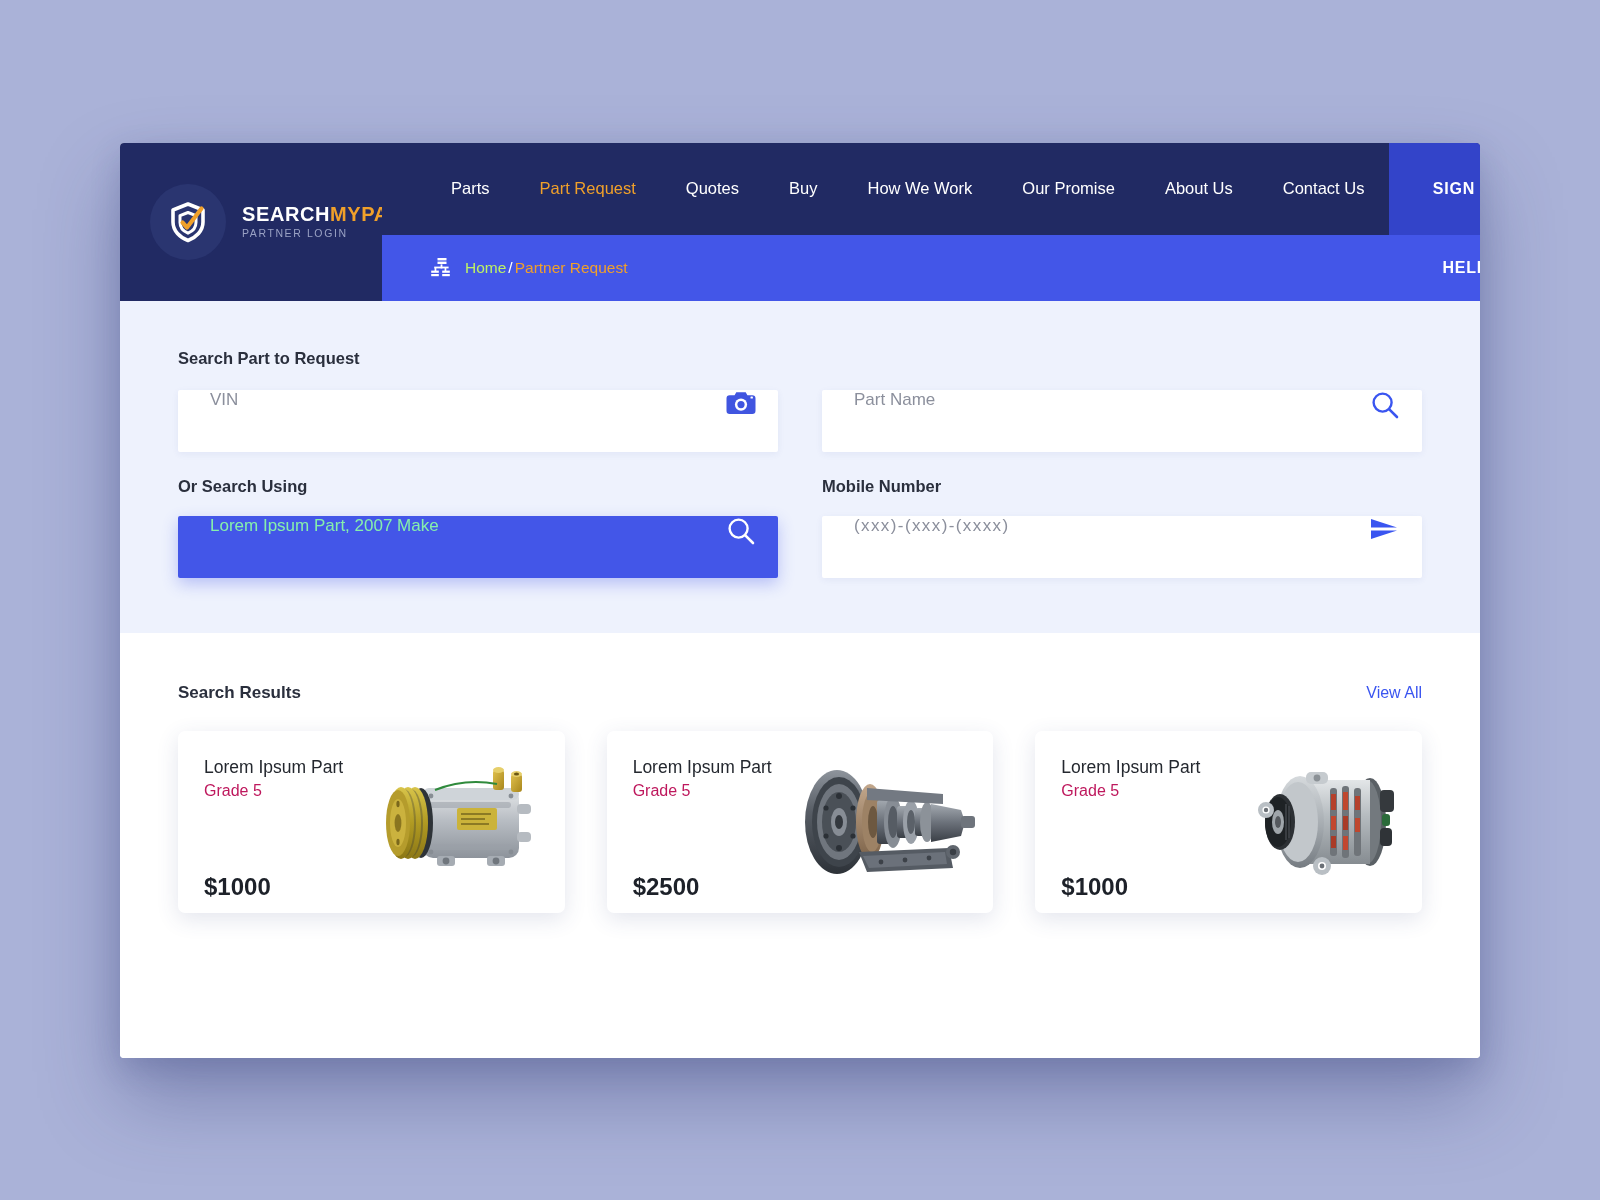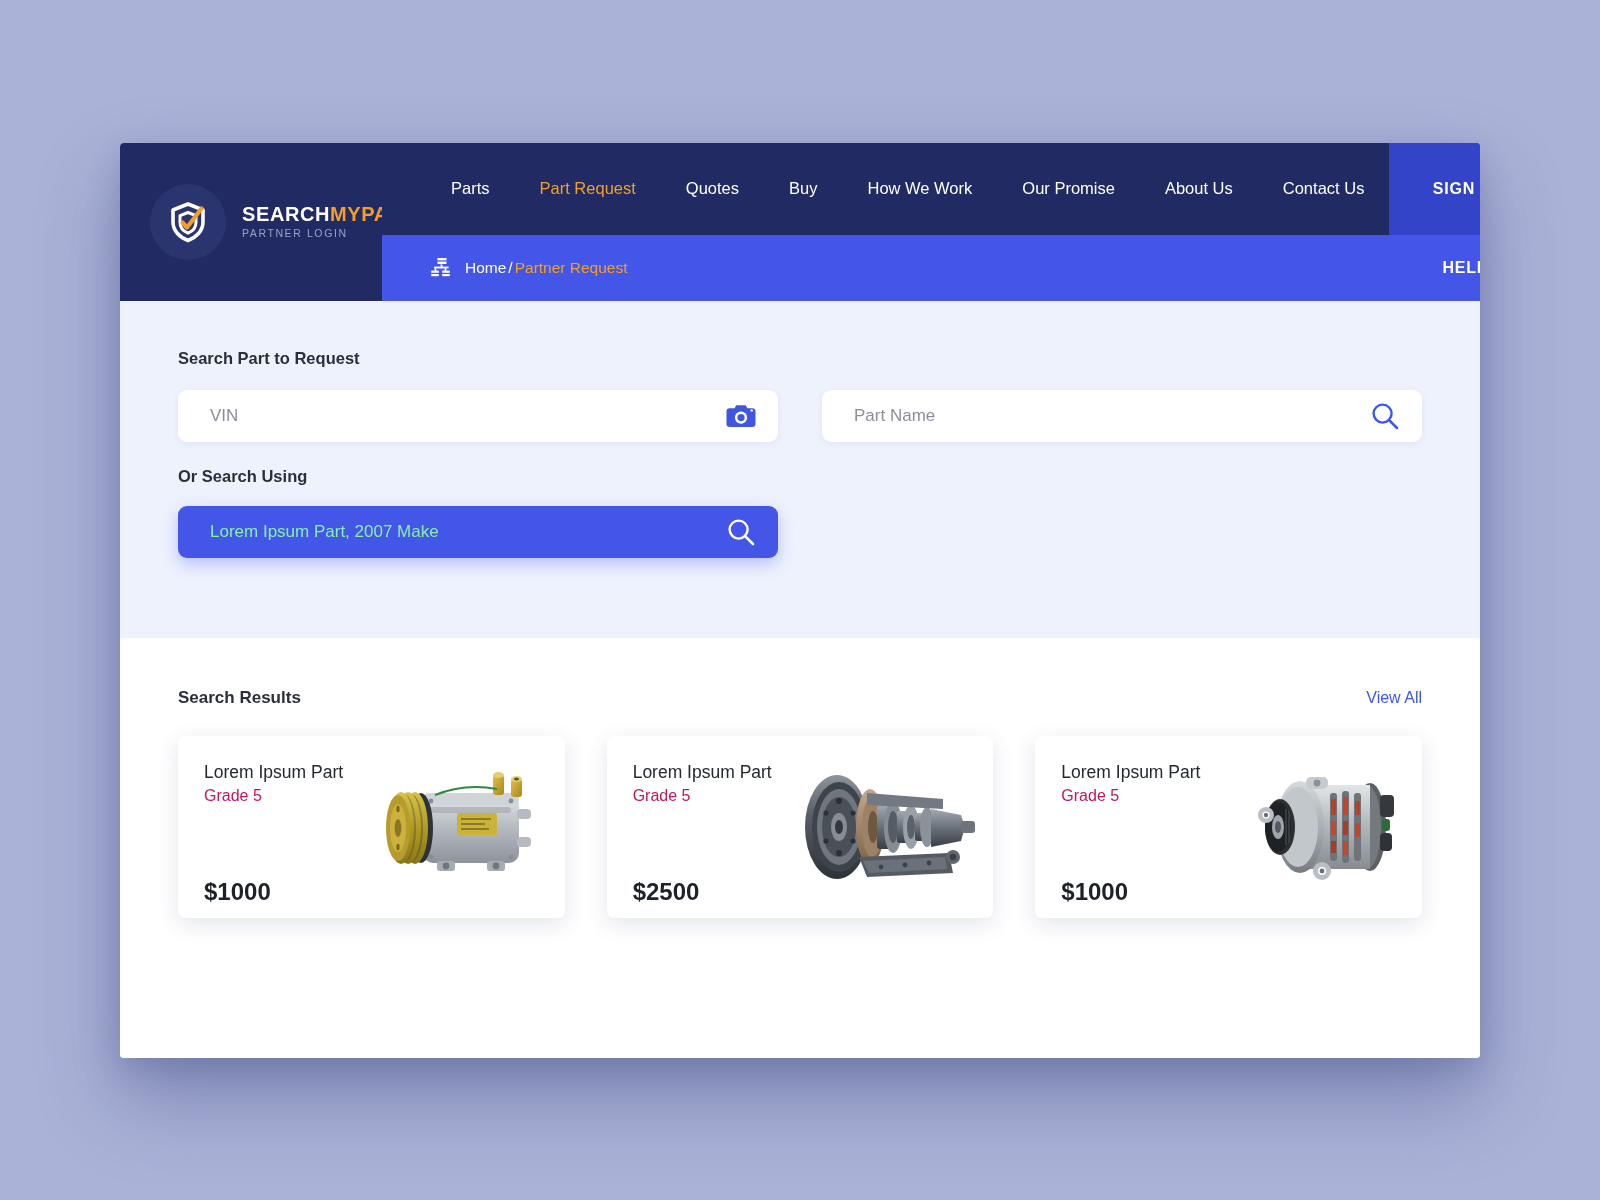--- a/index.html
+++ b/index.html
@@ -167,21 +167,21 @@
     align-items: center;
     justify-content: center;
     cursor: pointer;
     border: none;
     font-family: inherit;
   }
 
   
   .search-panel {
     background: #eef2fd;
-    padding: 48px 58px 80px 58px;
+    padding: 48px 58px 55px 58px;
     flex: 0 0 auto;
   }
 
   .section-label {
     font-size: 16.5px;
     font-weight: 700;
     color: #2a2f3d;
     margin-bottom: 22px;
   }
 
@@ -195,25 +195,25 @@
 
   .sub-label {
     font-size: 16.5px;
     font-weight: 700;
     color: #2a2f3d;
     margin-bottom: 20px;
   }
 
   .input-shell {
     position: relative;
-    height: 52px;
+    height: 62px;
     background: #ffffff;
-    border-radius: 9px;
-    display: flex;
-    align-items: center;
+    border-radius: 2px;
+    display: flex;
+    align-items: flex-start;
     padding: 0 22px 0 32px;
     box-shadow: 0 2px 7px rgba(60, 75, 150, 0.07);
   }
 
   .input-shell.filled {
     background: #4356e8;
     box-shadow: 0 6px 16px rgba(67, 86, 232, 0.32);
   }
 
   .input-shell input {
@@ -380,21 +380,21 @@
               <rect x="4.2" y="9.6" width="14.4" height="1.8" fill="#ffffff"></rect>
               <rect x="4.6" y="11" width="1.7" height="3" fill="#ffffff"></rect>
               <rect x="14.6" y="11" width="1.7" height="3" fill="#ffffff"></rect>
               <rect x="1.2" y="13.6" width="7.6" height="2.2" fill="#ffffff"></rect>
               <rect x="1.2" y="17" width="7.6" height="2.2" fill="#ffffff"></rect>
               <rect x="12.2" y="13.6" width="7.6" height="2.2" fill="#ffffff"></rect>
               <rect x="12.2" y="17" width="7.6" height="2.2" fill="#ffffff"></rect>
             </svg>
           </span>
           <span class="crumb-text">
-            <a href="#" style="color:#ffffff;text-decoration:none">Home</a><span class="crumb-sep">/</span><span class="crumb-current">Partner Request</span>
+            <a href="#" style="color:#bef264;text-decoration:none">Home</a><span class="crumb-sep">/</span><span class="crumb-current">Partner Request</span>
           </span>
         </div>
         <button class="help-btn">HELP</button>
       </div>
 
     </div>
   </div>
 
   <div class="search-panel">
 
@@ -434,20 +434,32 @@
           <input type="text" value="Lorem Ipsum Part, 2007 Make" style="">
           <button class="field-icon">
             <svg width="30" height="30" viewBox="0 0 30 30">
               <circle cx="12.6" cy="12.6" r="9" fill="none" stroke="#ffffff" stroke-width="2.4"></circle>
               <line x1="19.3" y1="19.3" x2="27" y2="27" stroke="#ffffff" stroke-width="2.6" stroke-linecap="round"></line>
             </svg>
           </button>
         </div>
       </div>
 
+      <div>
+        <div class="sub-label">Mobile Number</div>
+        <div class="input-shell mono-ph">
+          <input type="text" placeholder="(xxx)-(xxx)-(xxxx)" style="">
+          <button class="field-icon">
+            <svg width="32" height="26" viewBox="0 0 32 26">
+              <path d="M3 3 L29 11.4 L3 11.4 Z" fill="#3a55f0"></path>
+              <path d="M3 14.6 L29 14.6 L3 23 Z" fill="#3a55f0"></path>
+            </svg>
+          </button>
+        </div>
+      </div>
 
     </div>
   </div>
 
   <div class="results">
 
     <div class="results-head">
       <div class="results-title">Search Results</div>
       <a class="view-all" href="#">View All</a>
     </div>

